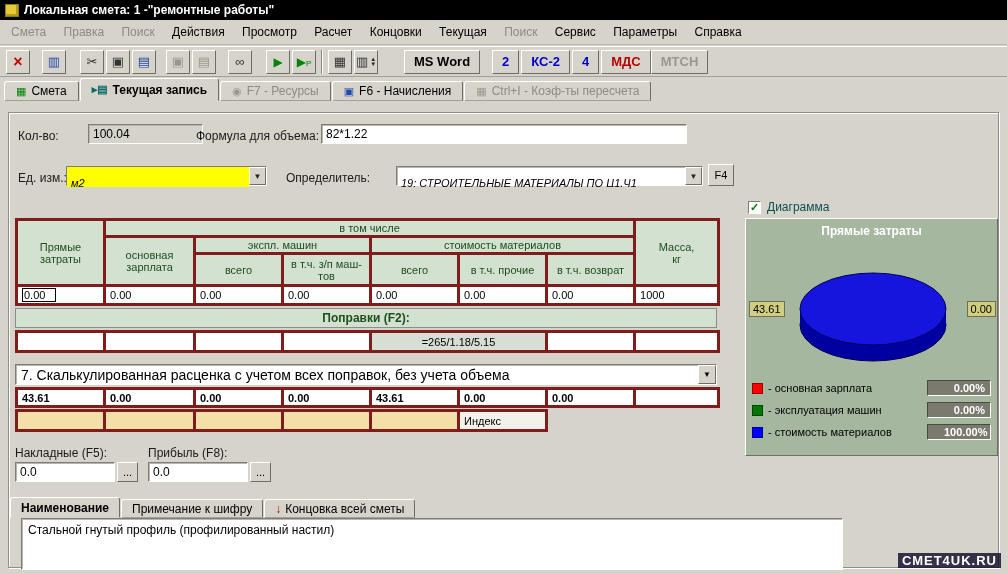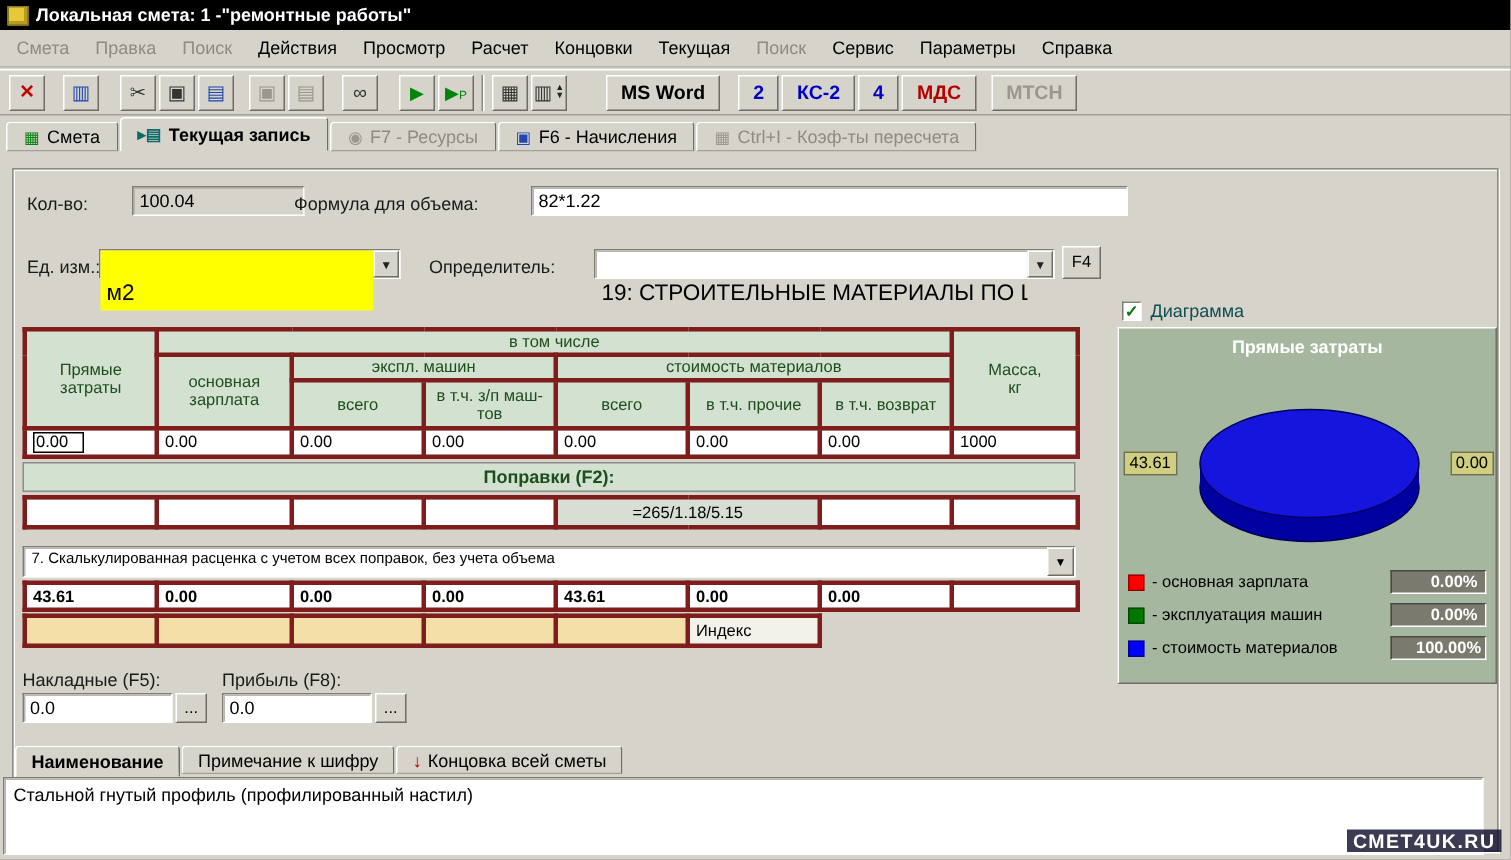--- a/index.html
+++ b/index.html
@@ -47,21 +47,21 @@
               border:1px solid #8f8d85; box-shadow:1px 1px 0 #ffffff, inset 1px 1px 0 #ffffff; }
   .group-title { position:absolute; left:16px; top:104px; background:#d6d3ca; padding:0 5px; font-weight:bold; color:#0d4f52; }
 
   
   .lbl { position:absolute; font-size:12px; color:#1a1a1a; }
   .edit { position:absolute; height:20px; background:#fff; border:1px solid; border-color:#807d75 #fff #fff #807d75;
           box-shadow:inset 1px 1px 0 #b9b6ad; padding:2px 4px; font-size:12px; }
   .edit.gray { background:#d6d3ca; }
   .combo { position:absolute; height:20px; display:flex; border:1px solid; border-color:#807d75 #fff #fff #807d75;
            box-shadow:inset 1px 1px 0 #b9b6ad; background:#fff; }
-  .combo .val { flex:1; padding:20px 4px; font-size:15px; white-space:nowrap; overflow:hidden; }
+  .combo .val { flex:1; padding:10px 4px; font-size:11px; white-space:nowrap; overflow:hidden;font-style:italic; }
   .combo .drop { width:17px; background:#d6d3ca; border:1px solid; border-color:#fff #6f6d66 #6f6d66 #fff;
                  display:flex; align-items:center; justify-content:center; font-size:8px; color:#222; }
   .combo.yellow .val { background:#ffff00; }
   .pushbtn { position:absolute; background:#d6d3ca; border:1px solid; border-color:#fff #6f6d66 #6f6d66 #fff;
              display:flex; align-items:center; justify-content:center; font-size:11px; cursor:default; }
 
   
   #left-col { position:absolute; left:15px; top:218px; width:704px; height:218px; }
   table.costs { border-collapse:collapse; table-layout:fixed; width:702px; }
   .costs th, .costs td { border:3px solid #7f1d1d; font-size:11px; overflow:hidden; }
@@ -72,33 +72,33 @@
   .costs td.indexcell { background:#f2f2ea; }
   .costs td.ghost { border:none; background:transparent; }
   .costs td.boldv { font-weight:bold; }
   .focus-box { display:inline-block; border:1px solid #000; padding:0 10px 0 1px; background:#fff; }
 
   .band { position:absolute; left:0; width:702px; height:20px; background:#d3e1d0; border:1px solid #8c8c8c;
           display:flex; align-items:center; justify-content:center; color:#1e4d1e; font-weight:bold; font-size:12px; }
 
   .bigcombo { position:absolute; left:0; width:702px; height:21px; display:flex;
               border:1px solid; border-color:#807d75 #fff #fff #807d75; box-shadow:inset 1px 1px 0 #b9b6ad; background:#fff; }
-  .bigcombo .val { flex:1; padding:2px 5px; font-size:10px; white-space:nowrap; overflow:hidden; }
+  .bigcombo .val { flex:1; padding:2px 5px; font-size:14px; white-space:nowrap; overflow:hidden; }
   .bigcombo .drop { width:18px; background:#d6d3ca; border:1px solid; border-color:#fff #6f6d66 #6f6d66 #fff;
                     display:flex; align-items:center; justify-content:center; font-size:8px; }
 
   
   .dotsbtn { width:21px; height:20px; }
 
   
-  .bottombar { position:absolute; left:10px; top:497px; width:987px; height:21px; display:flex; align-items:flex-start; }
+  .bottombar { position:absolute; left:10px; top:497px; width:987px; height:21px; display:flex; align-items:flex-end; }
   .btab { height:19px; padding:0 10px; background:#d6d3ca; border:1px solid; border-color:#fff #6f6d66 #a3a098 #fff;
           border-radius:3px 3px 0 0; display:flex; align-items:center; gap:4px; margin-right:1px; white-space:nowrap; cursor:default; }
   .btab.active { height:21px; font-weight:bold; border-bottom-color:#d6d3ca; }
-  .memo { position:absolute; left:2px; top:518px; width:987px; height:52px; background:#fff;
+  .memo { position:absolute; left:21px; top:518px; width:822px; height:52px; background:#fff;
           border:1px solid; border-color:#807d75 #fff #fff #807d75; box-shadow:inset 1px 1px 0 #b9b6ad;
           padding:4px 6px; font-size:12px; }
 
   
   .chk-row { position:absolute; left:748px; top:200px; display:flex; align-items:center; gap:6px; }
   .chk { width:13px; height:13px; background:#fff; border:1px solid; border-color:#807d75 #fff #fff #807d75;
          display:flex; align-items:center; justify-content:center; font-size:11px; color:#0a7a0a; font-weight:bold; }
   .chk-label { color:#0d4f52; font-size:12px; }
   #chart-panel { position:absolute; left:745px; top:218px; width:253px; height:238px; background:#a6b7a0;
                  border:1px solid; border-color:#fff #6f6d66 #6f6d66 #fff; }
@@ -182,21 +182,21 @@
         <span class="spin">
           <span>▲</span>
           <span>▼</span>
         </span>
       </div>
     <div class="tbtn wide" style="margin-left:26px">MS Word</div>
     <div class="tbtn wide txt-blue" style="margin-left:12px">2</div>
     <div class="tbtn wide txt-blue" style="margin-left:2px">КС-2</div>
     <div class="tbtn wide txt-blue" style="margin-left:2px">4</div>
     <div class="tbtn wide txt-red" style="margin-left:2px">МДС</div>
-    <div class="tbtn wide txt-gray" style="margin-left:10px">МТСН</div>
+    <div class="tbtn wide txt-gray" style="margin-left:0">МТСН</div>
   </div>
 
   <div class="tabbar">
     <div class="tab">
       <span class="tabicon ic-green">▦</span>
       <span>Смета</span>
     </div>
     <div class="tab active">
       <span class="tabicon" style="color:#0d6a6a">▸▤</span>
       <span>Текущая запись</span>
@@ -213,21 +213,21 @@
       <span class="tabicon ic-gray">▦</span>
       <span>Ctrl+I - Коэф-ты пересчета</span>
     </div>
   </div>
 
   <div class="groupbox"></div>
 
   <span class="lbl" style="left:18px; top:129px">Кол-во:</span>
   <div class="edit gray" style="left:88px; top:124px; width:115px">100.04</div>
   <span class="lbl" style="left:196px; top:129px">Формула для объема:</span>
-  <div class="edit" style="left:354px; top:124px; width:398px">82*1.22</div>
+  <div class="edit" style="left:321px; top:124px; width:366px">82*1.22</div>
 
   <span class="lbl" style="left:18px; top:171px">Ед. изм.:</span>
   <div class="combo yellow" style="left:66px; top:166px; width:201px">
     <span class="val">м2</span>
     <span class="drop">▼</span>
   </div>
   <span class="lbl" style="left:286px; top:171px">Определитель:</span>
   <div class="combo" style="left:396px; top:166px; width:307px">
     <span class="val">19: СТРОИТЕЛЬНЫЕ МАТЕРИАЛЫ ПО Ц1,Ч1</span>
     <span class="drop">▼</span>

